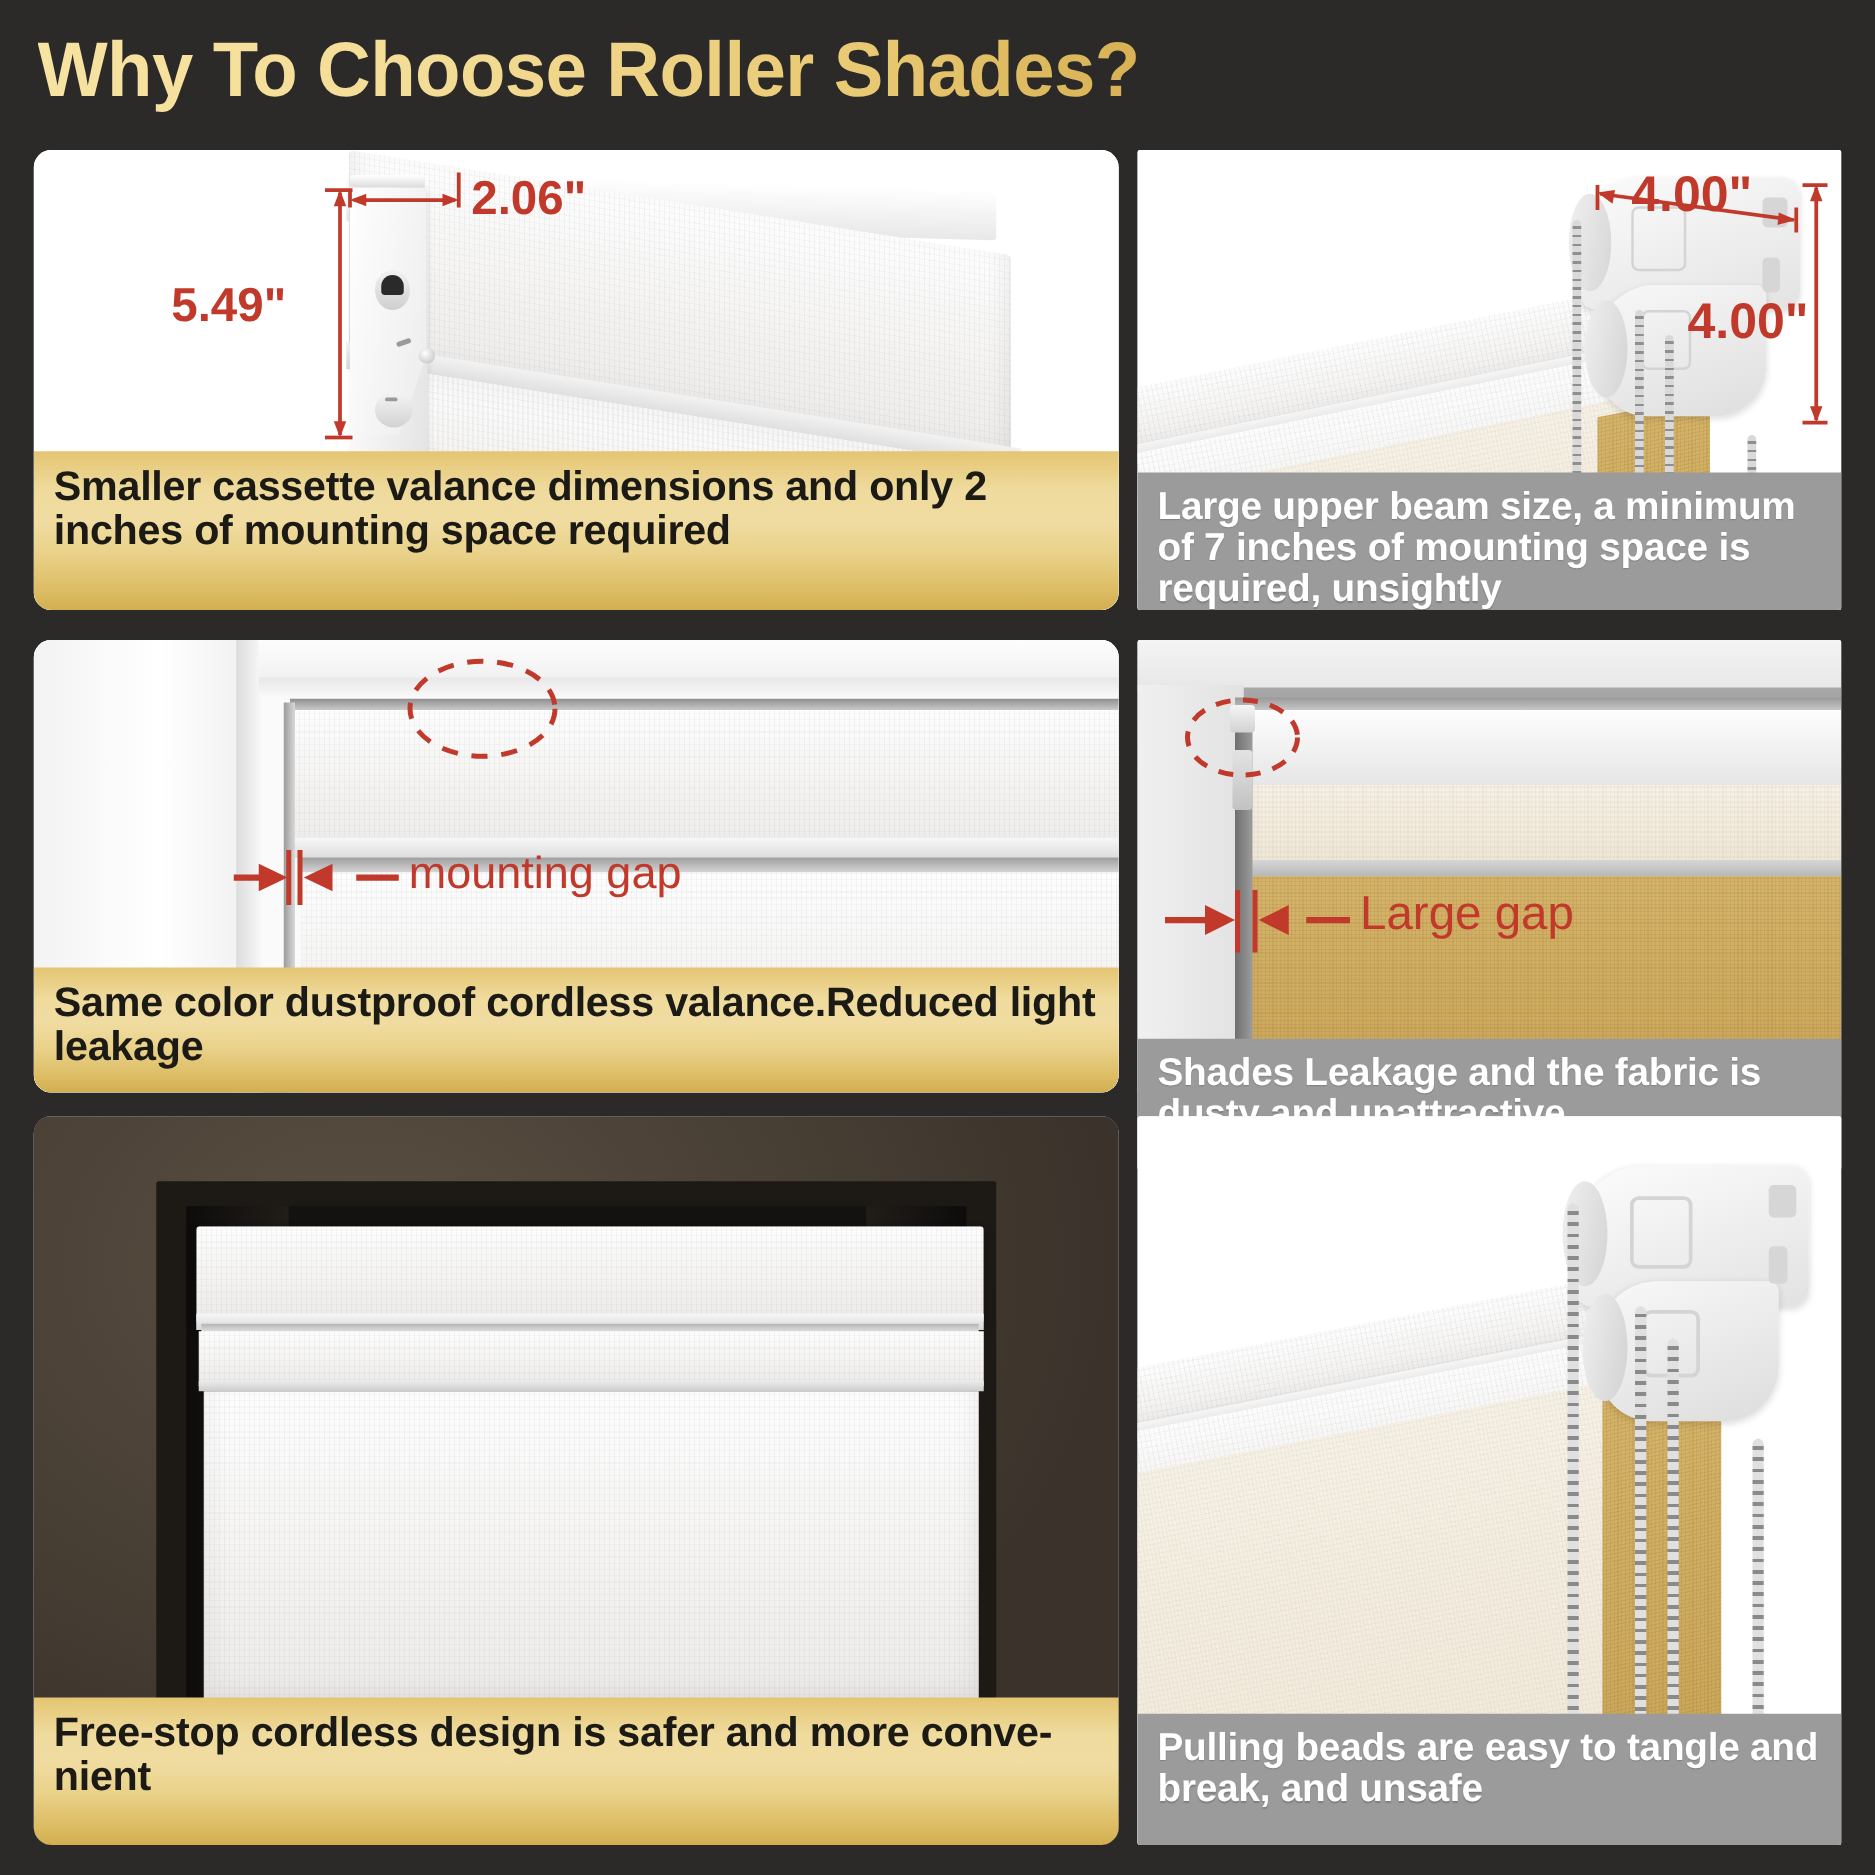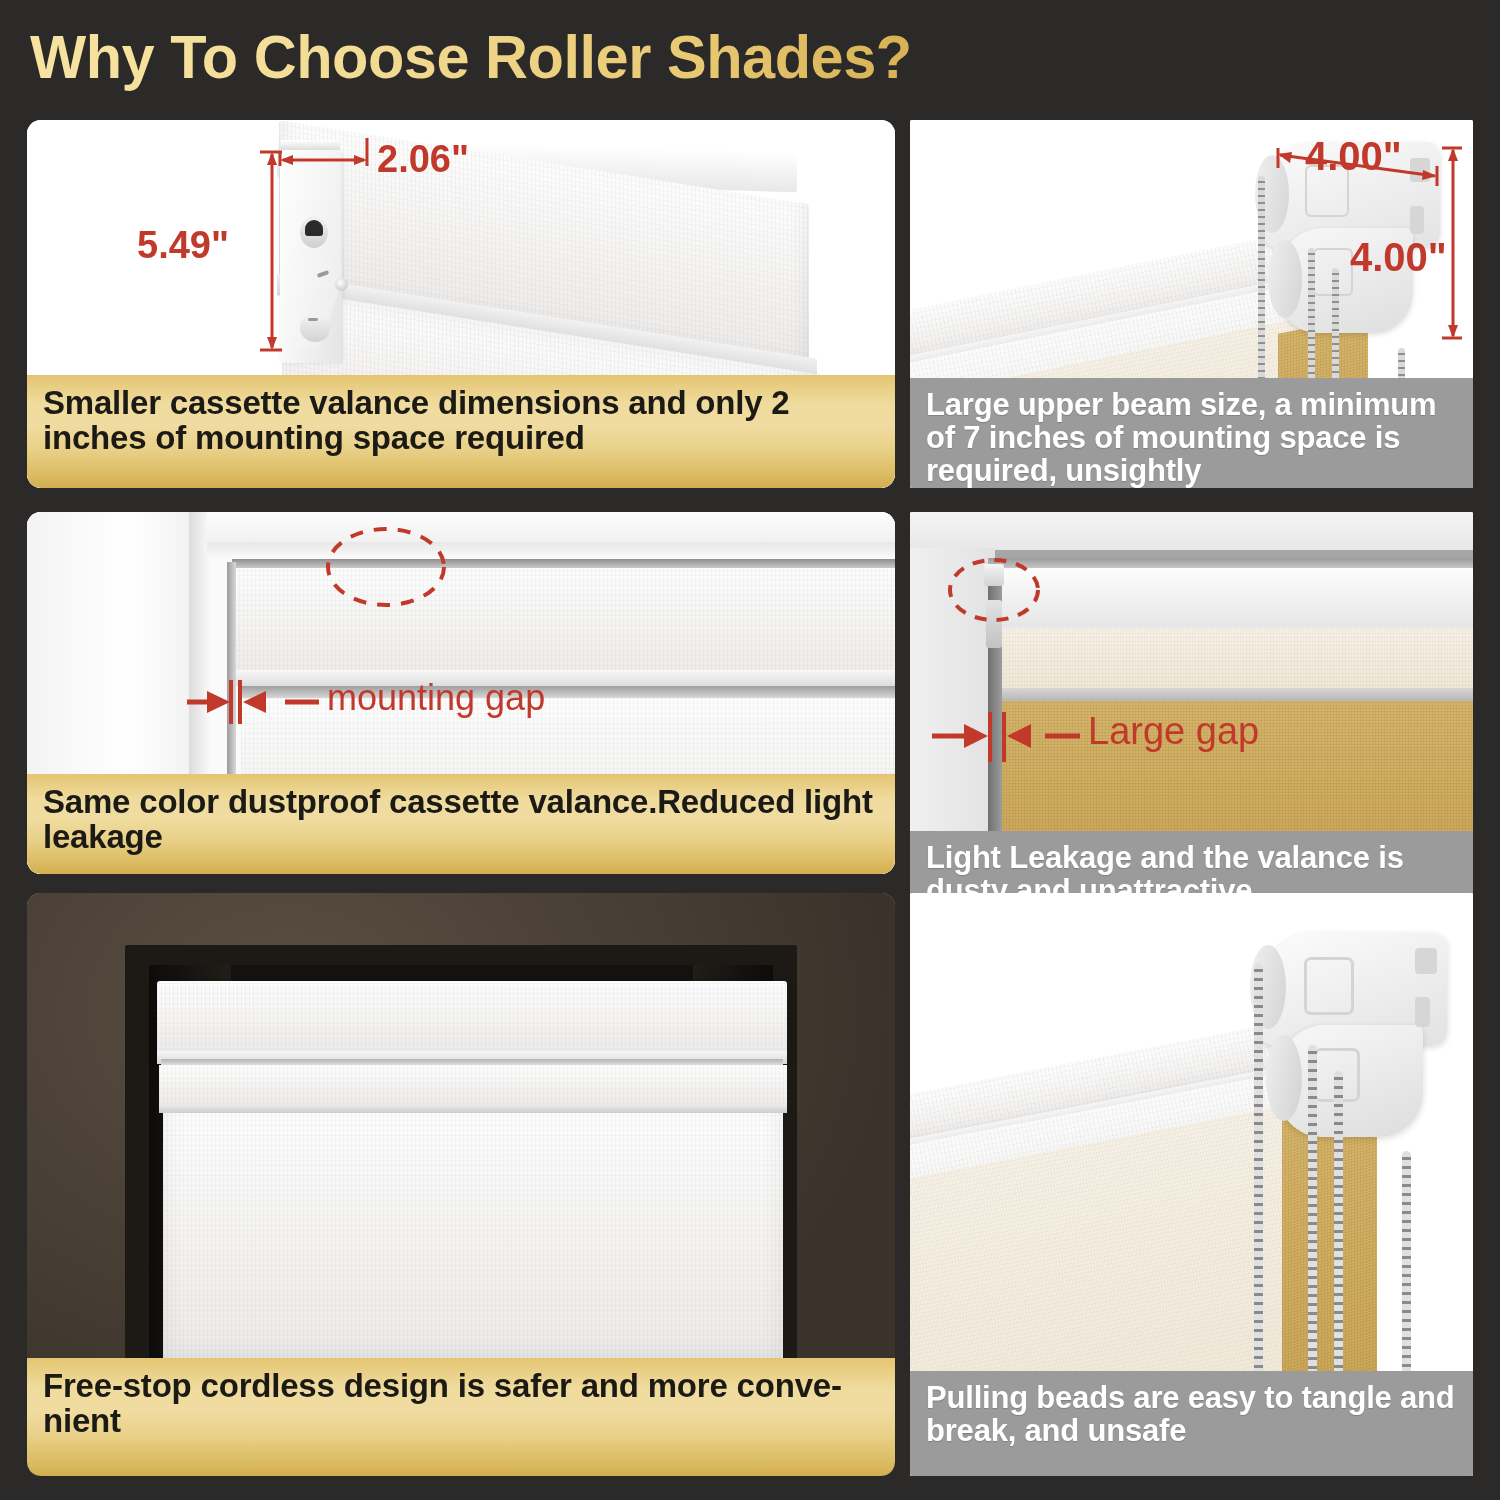--- a/index.html
+++ b/index.html
@@ -121,21 +121,21 @@
 
         <line x1="255" y1="32" x2="233" y2="32" stroke="#c0392b" stroke-width="3"></line>
         <line x1="255" y1="230" x2="233" y2="230" stroke="#c0392b" stroke-width="3"></line>
         <line x1="245" y1="34" x2="245" y2="228" stroke="#c0392b" stroke-width="3"></line>
         <polygon points="245,32 240,45 250,45" fill="#c0392b"></polygon>
         <polygon points="245,230 240,217 250,217" fill="#c0392b"></polygon>
       </svg>
       <div class="rtext" style="left:350px;top:18px;font-size:38px;">2.06"</div>
       <div class="rtext" style="left:110px;top:104px;font-size:38px;">5.49"</div>
     </div>
-    <div class="cap gold r" style="height:113px;font-size:33px;">Smaller cassette valance dimensions and only 2 inches of mounting space required</div>
+    <div class="cap gold r" style="height:127px;font-size:33px;">Smaller cassette valance dimensions and only 2 inches of mounting space required</div>
   </div>
 
   <div class="panel square" style="left:910px;top:120px;width:563px;height:368px;">
     <div class="photo" style="background:#fff;">
 
       <div class="wfab" style="position:absolute;left:-20px;top:105px;width:440px;height:60px;transform:rotate(-11.5deg);transform-origin:right center;box-shadow:inset 0 -10px 18px rgba(0,0,0,0.08);"></div>
       <div style="position:absolute;left:-20px;top:150px;width:440px;height:16px;background:linear-gradient(180deg,#f6f6f6,#dcdcdc);transform:rotate(-11.5deg);transform-origin:right center;"></div>
 
       <div class="wfab" style="position:absolute;left:-20px;top:160px;width:430px;height:100px;transform:rotate(-11.5deg);transform-origin:right center;opacity:0.95;"></div>
 
@@ -197,21 +197,21 @@
         <ellipse cx="359" cy="55" rx="58" ry="38" fill="none" stroke="#c0392b" stroke-width="4" stroke-dasharray="13 11"></ellipse>
         <line x1="204" y1="168" x2="204" y2="212" stroke="#c0392b" stroke-width="4"></line>
         <line x1="213" y1="168" x2="213" y2="212" stroke="#c0392b" stroke-width="4"></line>
         <line x1="160" y1="190" x2="196" y2="190" stroke="#c0392b" stroke-width="5"></line>
         <polygon points="203,190 180,179 180,201" fill="#c0392b"></polygon>
         <line x1="258" y1="190" x2="292" y2="190" stroke="#c0392b" stroke-width="5"></line>
         <polygon points="216,190 239,179 239,201" fill="#c0392b"></polygon>
       </svg>
       <div class="rtext thin" style="left:300px;top:165px;font-size:36px;">mounting gap</div>
     </div>
-    <div class="cap gold r" style="height:100px;font-size:33px;">Same color dustproof cassette valance.Reduced light leakage</div>
+    <div class="cap gold r" style="height:100px;font-size:33px;">Same color dustproof cordless valance.Reduced light leakage</div>
   </div>
 
   <div class="panel square" style="left:910px;top:512px;width:563px;height:424px;">
     <div class="photo" style="background:linear-gradient(180deg,#e9e9e9,#dcdcdc);">
       <div style="position:absolute;left:0;top:0;width:563px;height:42px;background:linear-gradient(180deg,#f4f4f4,#e6e6e6);"></div>
       <div style="position:absolute;left:0;top:38px;width:563px;height:66px;background:linear-gradient(180deg,#a8a8a8,#8e8e8e);"></div>
 
       <div style="position:absolute;left:0;top:36px;width:85px;height:326px;background:linear-gradient(90deg,#f0f0f0,#e2e2e2);"></div>
 
       <div style="position:absolute;left:78px;top:46px;width:485px;height:12px;background:linear-gradient(180deg,#9a9a9a,#cfcfcf);"></div>
@@ -230,21 +230,21 @@
         <ellipse cx="84" cy="78" rx="44" ry="30" fill="none" stroke="#c0392b" stroke-width="4" stroke-dasharray="12 10"></ellipse>
         <line x1="80" y1="200" x2="80" y2="250" stroke="#c0392b" stroke-width="4"></line>
         <line x1="94" y1="200" x2="94" y2="250" stroke="#c0392b" stroke-width="4"></line>
         <line x1="22" y1="224" x2="60" y2="224" stroke="#c0392b" stroke-width="5"></line>
         <polygon points="78,224 54,212 54,236" fill="#c0392b"></polygon>
         <line x1="135" y1="224" x2="170" y2="224" stroke="#c0392b" stroke-width="5"></line>
         <polygon points="97,224 121,212 121,236" fill="#c0392b"></polygon>
       </svg>
       <div class="rtext thin" style="left:178px;top:198px;font-size:38px;">Large gap</div>
     </div>
-    <div class="cap gray" style="height:105px;font-size:31px;">Light Leakage and the valance is dusty and unattractive</div>
+    <div class="cap gray" style="height:105px;font-size:31px;">Shades Leakage and the fabric is dusty and unattractive</div>
   </div>
 
   <div class="panel round" style="left:27px;top:893px;width:868px;height:583px;">
     <div class="photo" style="background:linear-gradient(135deg,#4a4138,#3a322a 45%,#2e2822);">
 
       <div style="position:absolute;left:0;top:0;width:868px;height:583px;background:radial-gradient(ellipse at 30% 20%,#5a4f42,#3b332b 70%);"></div>
 
       <div style="position:absolute;left:98px;top:52px;width:672px;height:531px;background:#1d1a16;border-radius:2px;"></div>
       <div style="position:absolute;left:122px;top:72px;width:624px;height:511px;background:#141210;"></div>
 

